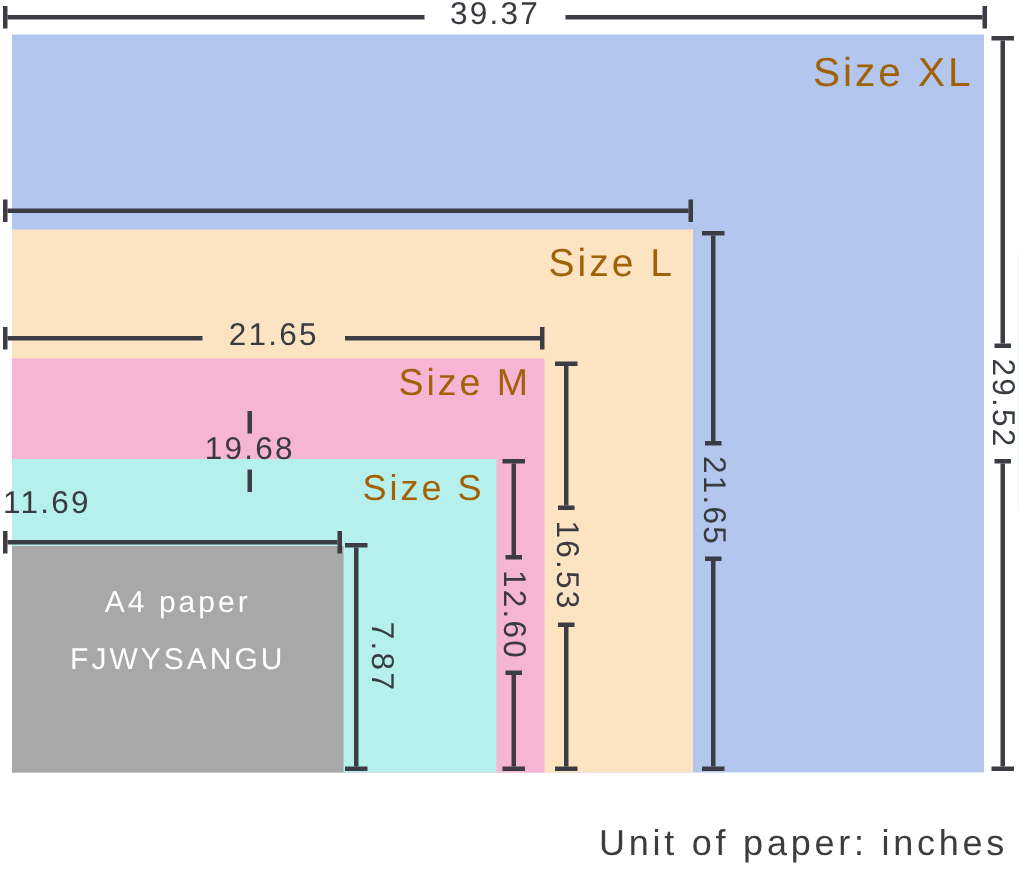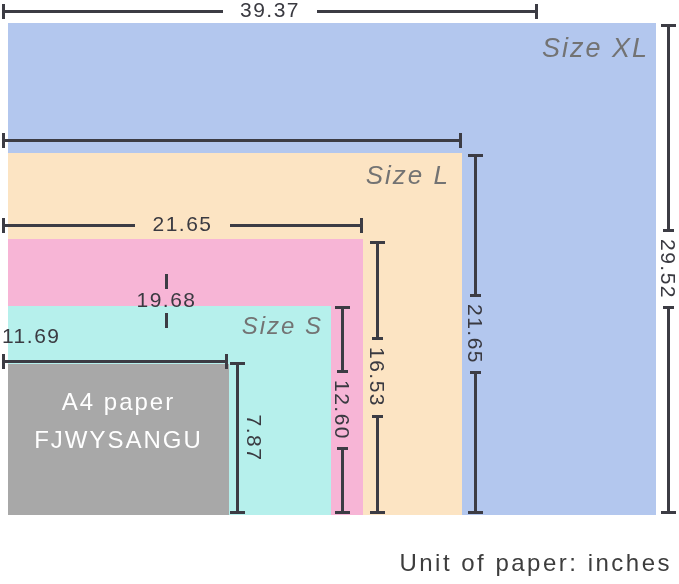--- a/index.html
+++ b/index.html
@@ -10,40 +10,40 @@
   
   .rect{position:absolute;}
   #rect-xl{left:8px;top:23px;width:648px;height:492px;background:#b3c7ee;}
   #rect-l {left:8px;top:153px;width:454px;height:362px;background:#fce4c3;}
   #rect-m {left:8px;top:239px;width:355px;height:276px;background:#f7b5d6;}
   #rect-s {left:8px;top:306px;width:323px;height:209px;background:#b6f0ec;}
   #rect-a4{left:8px;top:364px;width:221px;height:151px;background:#a8a8a8;}
 
   
   .size-label{
-    position:absolute;color:#737373;letter-spacing:2px;white-space:nowrap;font-style:italic;
+    position:absolute;color:#a16207;letter-spacing:2px;white-space:nowrap;
   }
   #label-xl{right:30px;top:33px;font-size:27px;}
   #label-l {right:229px;top:160px;font-size:26px;}
   #label-m {right:325px;top:241px;font-size:25px;}
   #label-s {right:356px;top:312px;font-size:24px;margin-left:36px;}
   #label-a4{
     position:absolute;left:8px;top:383px;width:221px;text-align:center;
-    color:#ffffff;font-size:24px;line-height:38px;letter-spacing:2px;
+    color:#ffffff;font-size:20px;line-height:38px;letter-spacing:2px;
   }
 
   
   .dim-h{position:absolute;display:flex;align-items:center;height:22px;}
   .dim-h .tick{width:3px;height:15px;background:#3c3c44;flex:0 0 auto;}
   .dim-h .seg{flex:1 1 auto;height:3px;background:#3c3c44;}
   .dim-h .val{
     flex:0 0 auto;padding:0 17px;font-size:21px;color:#3a3a41;
     letter-spacing:1.5px;white-space:nowrap;transform:translateY(-1px);
   }
-  #dim-w-xl{left:2px;top:0px;width:536px;}
+  #dim-w-xl{left:2px;top:0px;width:656px;}
   #dim-w-l {left:2px;top:129px;width:460px;}
   #dim-w-m {left:2px;top:214px;width:361px;}
   #dim-w-s {left:2px;top:274px;width:329px;flex-direction:column;}
   
   #dim-w-a4{left:2px;top:325px;width:226px;display:block;height:auto;}
   #dim-w-a4 .val{display:block;text-align:left;padding:0 0 3px 0;}
   #dim-w-a4 .row{display:flex;align-items:center;height:18px;}
 
   
   .dim-v{position:absolute;display:flex;flex-direction:column;align-items:center;width:20px;}
@@ -77,20 +77,21 @@
 <div id="canvas">
 
   <div class="rect" id="rect-xl"></div>
   <div class="rect" id="rect-l"></div>
   <div class="rect" id="rect-m"></div>
   <div class="rect" id="rect-s"></div>
   <div class="rect" id="rect-a4"></div>
 
   <div class="size-label" id="label-xl">Size XL</div>
   <div class="size-label" id="label-l">Size L</div>
+  <div class="size-label" id="label-m">Size M</div>
   <div class="size-label" id="label-s">Size S</div>
   <div id="label-a4">
     <div>A4 paper</div>
     <div>FJWYSANGU</div>
   </div>
 
   <div class="dim-h" id="dim-w-xl">
     <div class="tick"></div>
     <div class="seg"></div>
     <span class="val">39.37</span>

